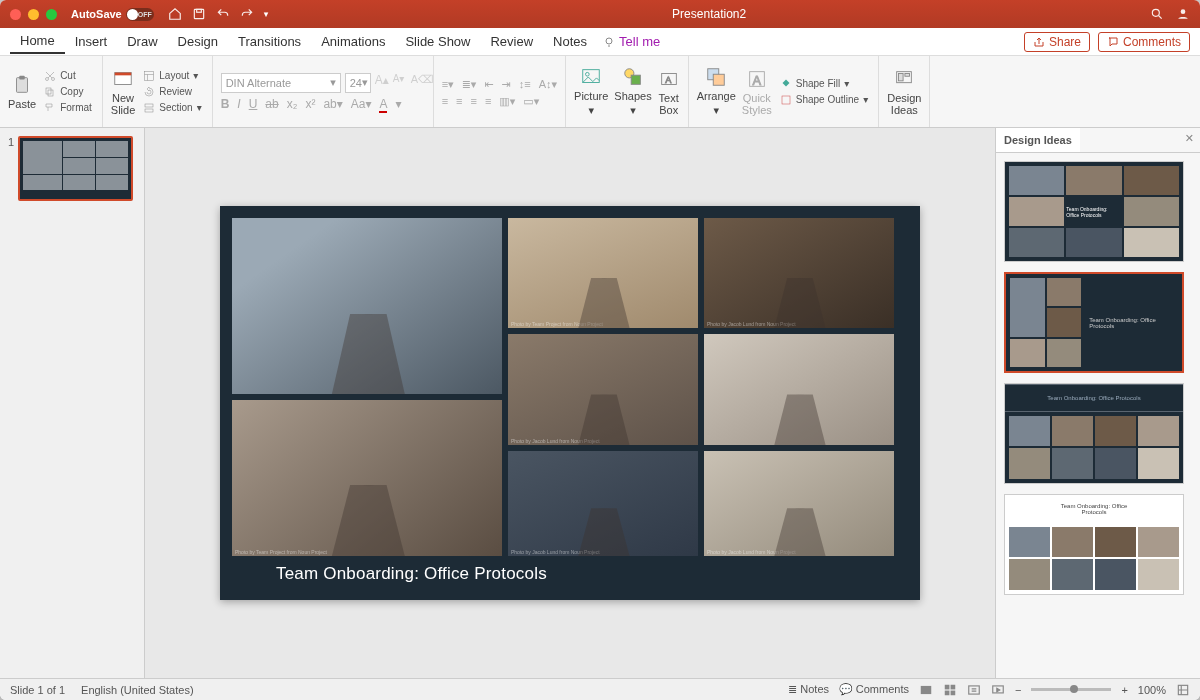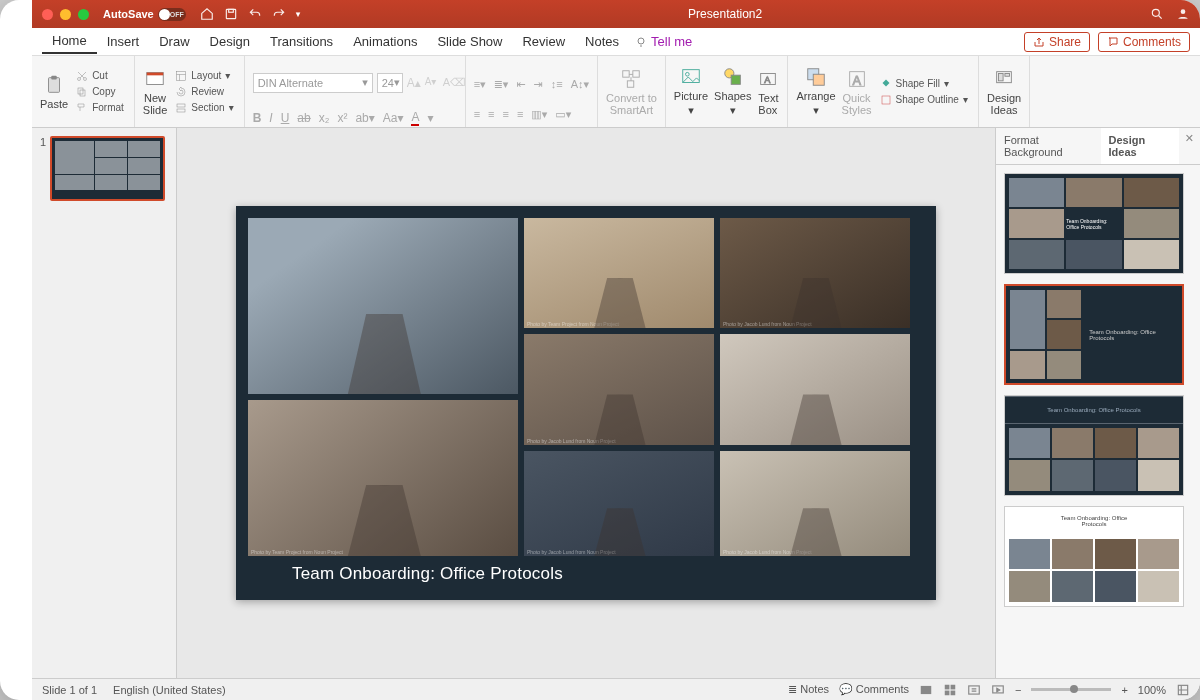--- a/index.html
+++ b/index.html
@@ -1,17 +1,17 @@
 <!DOCTYPE html>
 <html><head>
 <meta charset="utf-8">
 <style>
 * { margin:0; padding:0; box-sizing:border-box; font-family:-apple-system,BlinkMacSystemFont,"Segoe UI",sans-serif; }
 body { background:#d0d0d0; width:1200px; height:700px; overflow:hidden; }
-.window { width:1200px; height:700px; background:#fff; display:flex; flex-direction:column; border-radius:19px; overflow:hidden; box-shadow:0 10px 40px rgba(0,0,0,.3);padding-left:32px; }
+.window { width:1200px; height:700px; background:#fff; display:flex; flex-direction:column; border-radius:6px; overflow:hidden; box-shadow:0 10px 40px rgba(0,0,0,.3); }
 .titlebar { height:28px; background:linear-gradient(#c44028,#b13a24); display:flex; align-items:center; padding:0 10px; color:#fff; font-size:12px; }
 .traffic { display:flex; gap:7px; margin-right:14px; }
 .tl { width:11px; height:11px; border-radius:50%; }
 .tl.r{background:#ff5f56}.tl.y{background:#ffbd2e}.tl.g{background:#27c93f}
 .autosave { display:flex; align-items:center; gap:4px; font-size:11px; font-weight:600; }
 .toggle { width:28px; height:13px; background:#7a2d1c; border-radius:7px; position:relative; }
 .toggle::after{content:"OFF";position:absolute;right:2px;top:0;font-size:7px;color:#ddd;line-height:13px}
 .toggle::before{content:"";position:absolute;width:11px;height:11px;background:#fff;border-radius:50%;left:1px;top:1px}
 .tbicons { display:flex; gap:10px; margin-left:14px; align-items:center; }
 .tbic { width:14px; height:14px; opacity:.9; }
@@ -25,21 +25,21 @@
 .mbbtn { border:1px solid #c44028; color:#c44028; padding:2px 8px; border-radius:3px; font-size:12px; display:flex; align-items:center; gap:4px; }
 .ribbon { height:72px; background:#f6f6f6; border-bottom:1px solid #ccc; display:flex; align-items:stretch; font-size:11px; color:#444; }
 .rgroup { display:flex; flex-direction:column; align-items:center; padding:4px 8px; border-right:1px solid #ddd; justify-content:center; }
 .rgroup.row { flex-direction:row; gap:6px; align-items:center; }
 .rbig { display:flex; flex-direction:column; align-items:center; gap:2px; cursor:pointer; }
 .rbig svg, .rbig .ic { width:22px; height:22px; }
 .rsmall { display:flex; flex-direction:column; gap:2px; }
 .rsitem { display:flex; align-items:center; gap:4px; font-size:10px; color:#555; padding:1px 2px; }
 .rsitem svg{width:12px;height:12px}
 .fontbox { border:1px solid #ccc; background:#fff; height:20px; padding:0 4px; font-size:11px; display:flex; align-items:center; color:#999; }
-.icrow { display:flex; gap:4px; align-items:center;margin-top:13px; }
+.icrow { display:flex; gap:4px; align-items:flex-start; }
 .icrow .ic{width:14px;height:14px;opacity:.5}
 .workspace { flex:1; display:flex; min-height:0; }
 .thumbpane { width:145px; background:#f0f0f0; border-right:1px solid #ccc; padding:8px; }
 .thumb { display:flex; gap:4px; }
 .thumbnum { font-size:11px; color:#555; }
 .thumbimg { width:115px; height:65px; background:#1d2b36; border:2px solid #d04a2a; border-radius:2px; display:grid; grid-template-columns:1.2fr 1fr 1fr; grid-template-rows:1fr 1fr 1fr .3fr; gap:1px; padding:3px; }
 .thumbimg div{background:#8a9299;}
 .thumbimg .t1{grid-row:1/3}
 .canvas { flex:1; background:#e8e8e8; display:flex; align-items:center; justify-content:center; padding:20px; }
 .slide { width:700px; height:394px; background:#1d2b36; position:relative; padding:12px; box-shadow:0 2px 8px rgba(0,0,0,.3); }
@@ -250,32 +250,20 @@
       <div class="icrow" style="gap:8px;color:#aaa">
         <span>≡</span>
         <span>≡</span>
         <span>≡</span>
         <span>≡</span>
         <span>▥▾</span>
         <span>▭▾</span>
       </div>
     </div>
 
-    <div class="rgroup">
-      <div class="rbig">
-        <svg viewBox="0 0 24 24" stroke="#aaa" fill="none">
-            <rect x="3" y="3" width="7" height="7"></rect>
-            <rect x="14" y="3" width="7" height="7"></rect>
-            <rect x="8" y="14" width="7" height="7"></rect>
-            <path d="M10 7h4M12 10v4"></path>
-          </svg>
-        <span style="white-space:pre-line;text-align:center;color:#aaa">Convert to
-SmartArt</span>
-      </div>
-    </div>
 
     <div class="rgroup row">
       <div class="rbig">
         <svg viewBox="0 0 24 24" stroke="#4a9" fill="none">
             <rect x="3" y="4" width="18" height="14"></rect>
             <circle cx="8" cy="9" r="2"></circle>
             <path d="M3 18l6-6 5 5 4-4 3 3"></path>
           </svg>
         <span>Picture</span>▾
       </div>
@@ -284,21 +272,21 @@
             <circle cx="8" cy="8" r="5" fill="#ffd866"></circle>
             <rect x="10" y="10" width="10" height="10" fill="#6ab04c"></rect>
           </svg>
         <span>Shapes</span>▾
       </div>
       <div class="rbig">
         <svg viewBox="0 0 24 24" stroke="#888" fill="none">
             <rect x="4" y="6" width="16" height="12"></rect>
             <text x="8" y="16" font-size="10" fill="#888">A</text>
           </svg>
-        <span style="white-space:pre-line;">Text
+        <span style="white-space:pre-line;text-align:center">Text
 Box</span>
       </div>
     </div>
 
     <div class="rgroup row">
       <div class="rbig">
         <svg viewBox="0 0 24 24" stroke="#888" fill="#cde">
             <rect x="3" y="3" width="12" height="12"></rect>
             <rect x="9" y="9" width="12" height="12" fill="#fc9"></rect>
           </svg>
@@ -376,21 +364,20 @@
           <div class="ph ph8">
               <span class="cred">Photo by Jacob Lund from Noun Project</span>
             </div>
         </div>
         <div class="slidetitle">Team Onboarding: Office Protocols</div>
       </div>
     </div>
 
     <div class="sidepane">
       <div class="sptabs">
-        <div class="sptab">Format Background</div>
         <div class="sptab active">Design Ideas</div>
         <div class="spclose">✕</div>
       </div>
       <div class="ideas">
         <div class="idea dark">
           <div class="minigrid" style="grid-template-columns:repeat(3,1fr);grid-template-rows:repeat(3,1fr);width:100%;height:100%">
             <div style="background:#7a8591"></div>
               <div style="background:#8a7a6a"></div>
               <div style="background:#6d5a48"></div>
             <div style="background:#a89a8c"></div>

